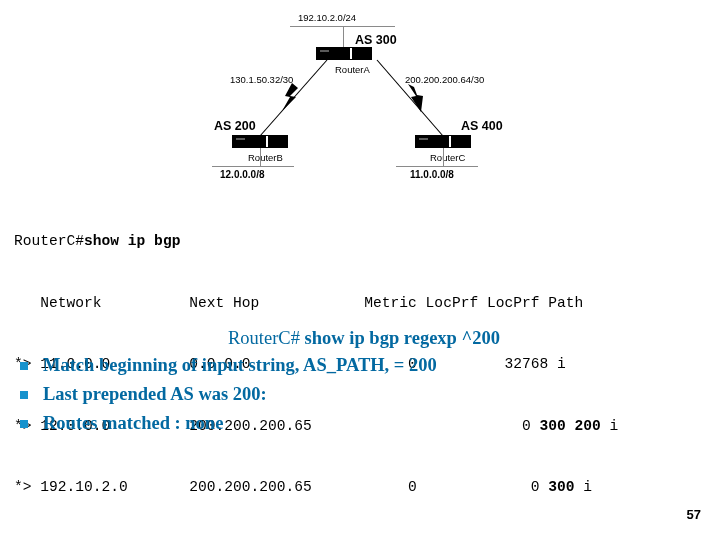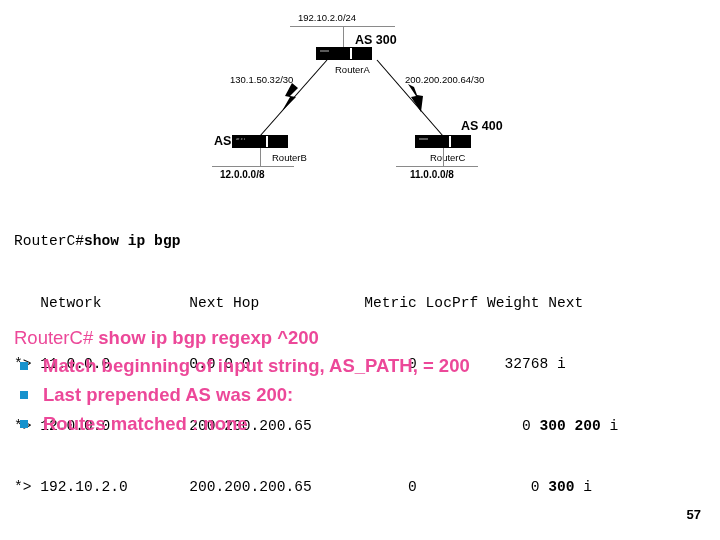--- a/index.html
+++ b/index.html
@@ -90,22 +90,23 @@
   }
   #term .b { font-weight: bold; }
   #term .row { display: block; height: 20.5px; }
 
   
   #lower {
     position: absolute;
     left: 14px;
     top: 325px;
     width: 700px;
-    font-family: Liberation Sans, sans-serif;
-    color: #ec4899;
+    font-family: Liberation Serif, serif;
+    color: #0369a1;
+    text-align: center;
   }
   #cmd2 {
     font-size: 18.5px;
     line-height: 26px;
     white-space: pre;
   }
   #cmd2 .b { font-weight: bold; }
   .bullet-row {
     display: flex;
     align-items: center;
@@ -157,37 +158,37 @@
     <div class="dg-label dg-net" style="left:98px; top:11px;">192.10.2.0/24</div>
 
     <div class="router-icon" style="left:116px; top:45px;"></div>
     <div class="dg-label dg-as" style="left:155px; top:32px;">AS 300</div>
     <div class="dg-label dg-router" style="left:127px; top:63px;">RouterA</div>
 
     <div class="dg-label dg-net" style="left:18px; top:73px;margin-left:12px;">130.1.50.32/30</div>
     <div class="dg-label dg-net" style="left:205px; top:73px;">200.200.200.64/30</div>
 
     <div class="router-icon" style="left:32px; top:133px;"></div>
-    <div class="dg-label dg-as" style="left:14px; top:118px;margin-top:15px;">AS 200</div>
-    <div class="dg-label dg-router" style="left:40px; top:151px;margin-left:24px;">RouterB</div>
+    <div class="dg-label dg-as" style="left:14px; top:118px;">AS 200</div>
+    <div class="dg-label dg-router" style="left:40px; top:151px;">RouterB</div>
     <div class="drop-line" style="left:60px; top:146px; height:18px;"></div>
     <div class="seg-line" style="left:12px; top:164px; width:82px;"></div>
     <div class="dg-label dg-stub" style="left:20px; top:168px;">12.0.0.0/8</div>
 
     <div class="router-icon" style="left:215px; top:133px;"></div>
     <div class="dg-label dg-as" style="left:241px; top:118px;margin-left:20px;">AS 400</div>
     <div class="dg-label dg-router" style="left:222px; top:151px;">RouterC</div>
     <div class="drop-line" style="left:243px; top:146px; height:18px;"></div>
     <div class="seg-line" style="left:196px; top:164px; width:82px;"></div>
     <div class="dg-label dg-stub" style="left:210px; top:168px;">11.0.0.0/8</div>
   </div>
 
   <div id="term">
     <span class="row"><span>RouterC#</span><span class="b">show ip bgp</span></span>
-    <span class="row">   Network          Next Hop            Metric LocPrf Weight Next</span>
+    <span class="row">   Network          Next Hop            Metric LocPrf LocPrf Path</span>
     <span class="row"><span>*&gt; 11.0.0.0         0.0.0.0                  0          32768 </span><span class="b"></span><span>i</span></span>
     <span class="row"><span>*&gt; 12.0.0.0         200.200.200.65                        0 </span><span class="b">300 200</span><span> i</span></span>
     <span class="row"><span>*&gt; 192.10.2.0       200.200.200.65           0             0 </span><span class="b">300</span><span> i</span></span>
   </div>
 
   <div id="lower">
     <div id="cmd2"><span>RouterC# </span><span class="b">show ip bgp regexp ^200</span></div>
 
     <div class="bullet-row">
       <span class="bullet-sq"></span>

